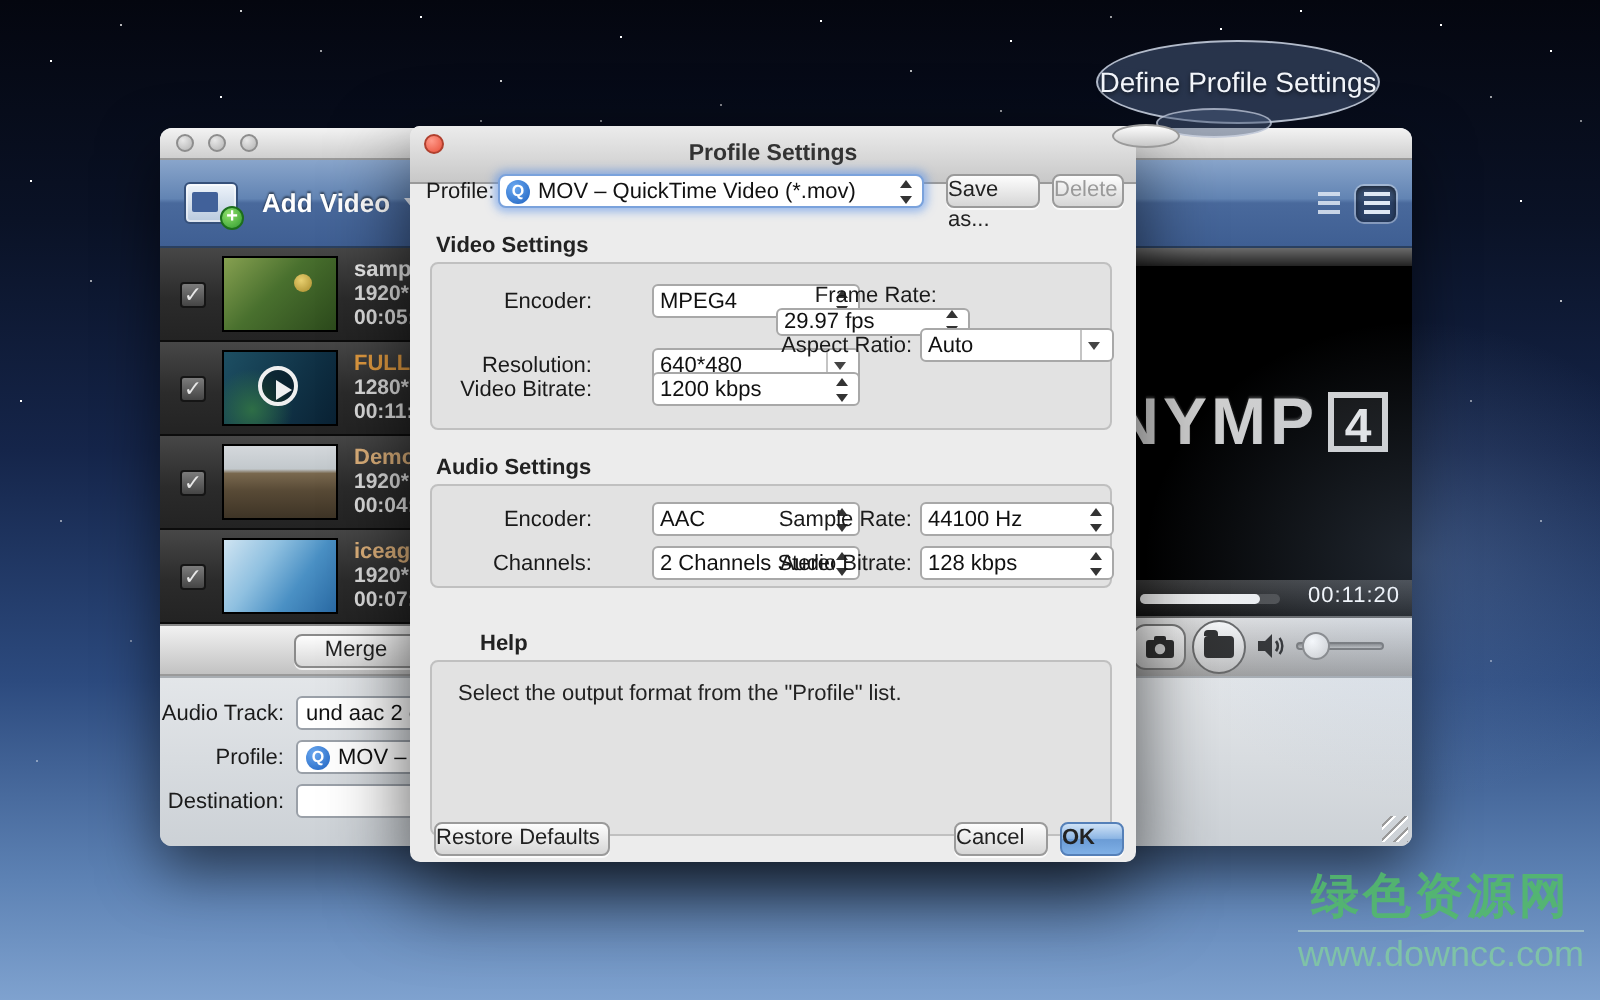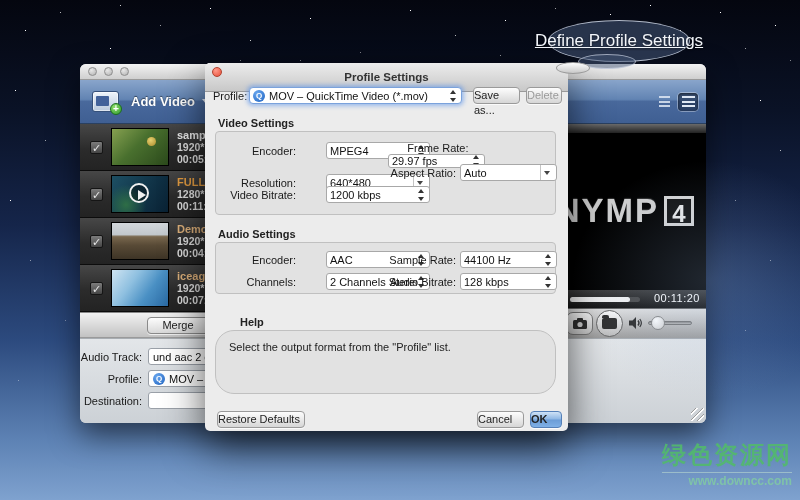--- a/index.html
+++ b/index.html
@@ -173,32 +173,32 @@
   .dlg-footer-btn { position:absolute; top:348px; }
   .restore-btn { left:12px; width:88px; }
   .cancel-btn { left:272px; width:47px; }
   .ok-btn { left:325px; width:32px; border:1px solid #5580b8;
     background:linear-gradient(#cfe2f6,#8db6e4 48%,#6b9cd6 52%,#7fb0e6); font-weight:bold; }
 
   
   .callout { position:absolute; left:548px; top:20px; width:142px; height:42px; border-radius:50%;
     background:rgba(70,88,120,.55); border:1px solid rgba(225,232,245,.75);
     display:flex; align-items:center; justify-content:center; z-index:30; }
-  .callout-text { color:#f2f5fa; font-size:17px; text-shadow:0 1px 2px rgba(0,0,0,.6); white-space:nowrap;text-decoration:underline; }
+  .callout-text { color:#f2f5fa; font-size:14px; text-shadow:0 1px 2px rgba(0,0,0,.6); white-space:nowrap; }
   .callout-mid { position:absolute; left:578px; top:54px; width:58px; height:15px; border-radius:50%;
     background:rgba(70,88,120,.5); border:1px solid rgba(225,232,245,.6); z-index:30; }
   .callout-tail { position:absolute; left:556px; top:62px; width:34px; height:12px; border-radius:50%;
     background:linear-gradient(#fdfdfd,#c8c8c8); border:1px solid #9a9a9a; z-index:31; }
 
   
   .watermark { position:absolute; right:8px; bottom:12px; text-align:center; z-index:40; }
   .wm-1 { font-size:24px; font-weight:bold; color:rgba(82,185,108,.9); letter-spacing:2px;
     font-family:"DejaVu Sans", sans-serif; }
-  .wm-2 { font-size:12px; font-weight:bold; color:rgba(130,205,160,.8); border-top:1px solid rgba(200,230,210,.5);
-    padding-top:1px; margin-top:1px;text-align:right; }
+  .wm-2 { font-size:18px; font-weight:normal; color:rgba(130,205,160,.8); border-top:1px solid rgba(200,230,210,.5);
+    padding-top:1px; margin-top:1px; }
 </style>
 </head>
 <body>
 
 <div id="screen">
   <div class="stars"></div>
 
   <div id="main-window">
     <div class="mw-titlebar">
       <span class="tl"></span>
@@ -413,21 +413,21 @@
       <div class="frow" style="left:172px; top:30px;">
         <span class="flabel rcol">Audio Bitrate:</span>
         <span class="field rw">
           <span class="txt">128 kbps</span>
           <span class="stepper"></span>
         </span>
       </div>
     </div>
 
     <div class="sect-head" style="top:253px;padding-left:22px;">Help</div>
-    <div class="groupbox" style="top:267px; height:64px;border-radius:19px;">
+    <div class="groupbox" style="top:267px; height:88px;">
       <div class="help-text">Select the output format from the "Profile" list.</div>
     </div>
 
     <span class="btn dlg-footer-btn restore-btn">Restore Defaults</span>
     <span class="btn dlg-footer-btn cancel-btn">Cancel</span>
     <span class="btn dlg-footer-btn ok-btn">OK</span>
   </div>
 
   <div class="callout">
     <span class="callout-text">Define Profile Settings</span>

